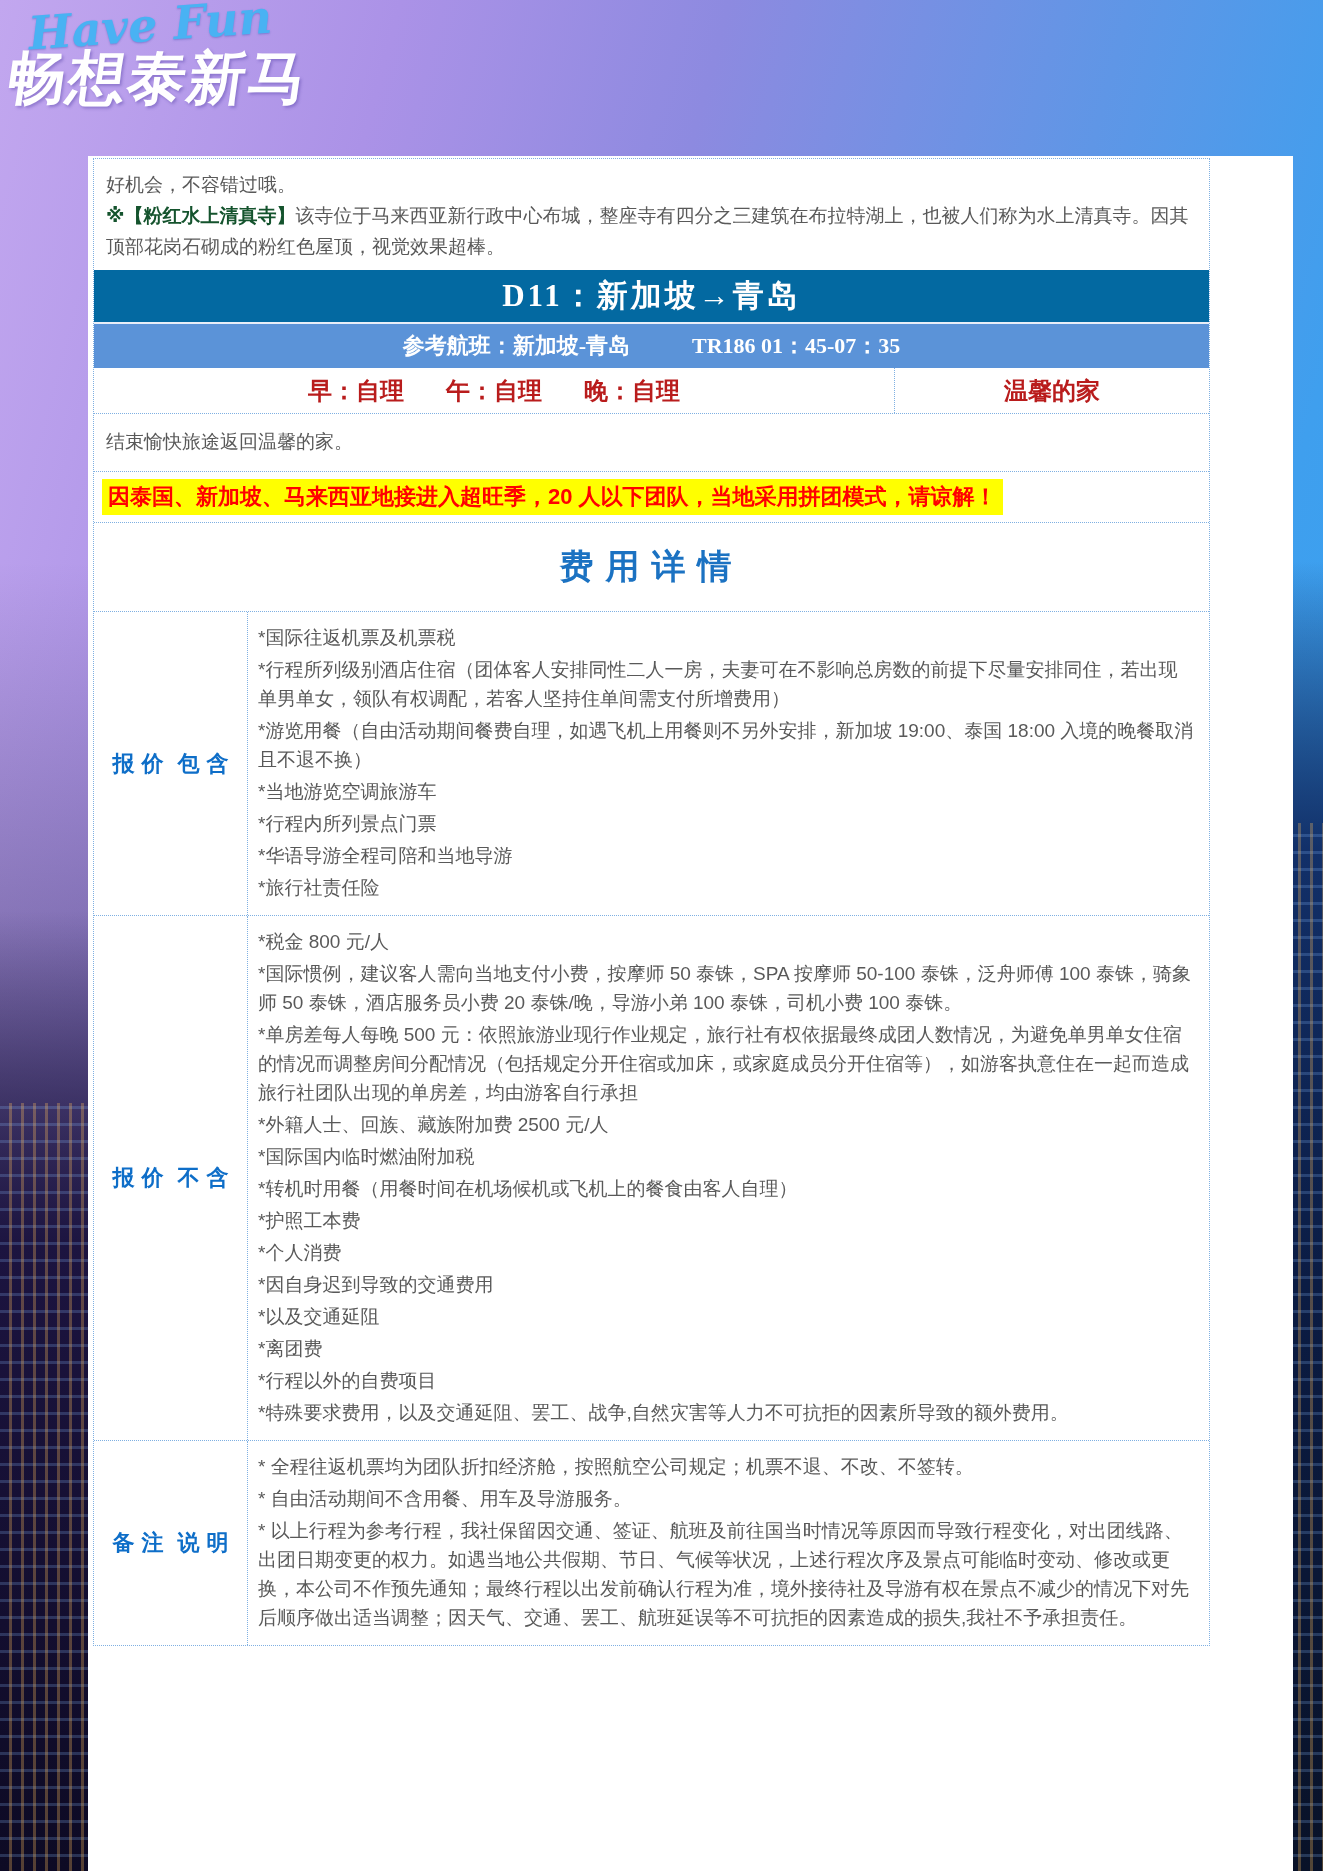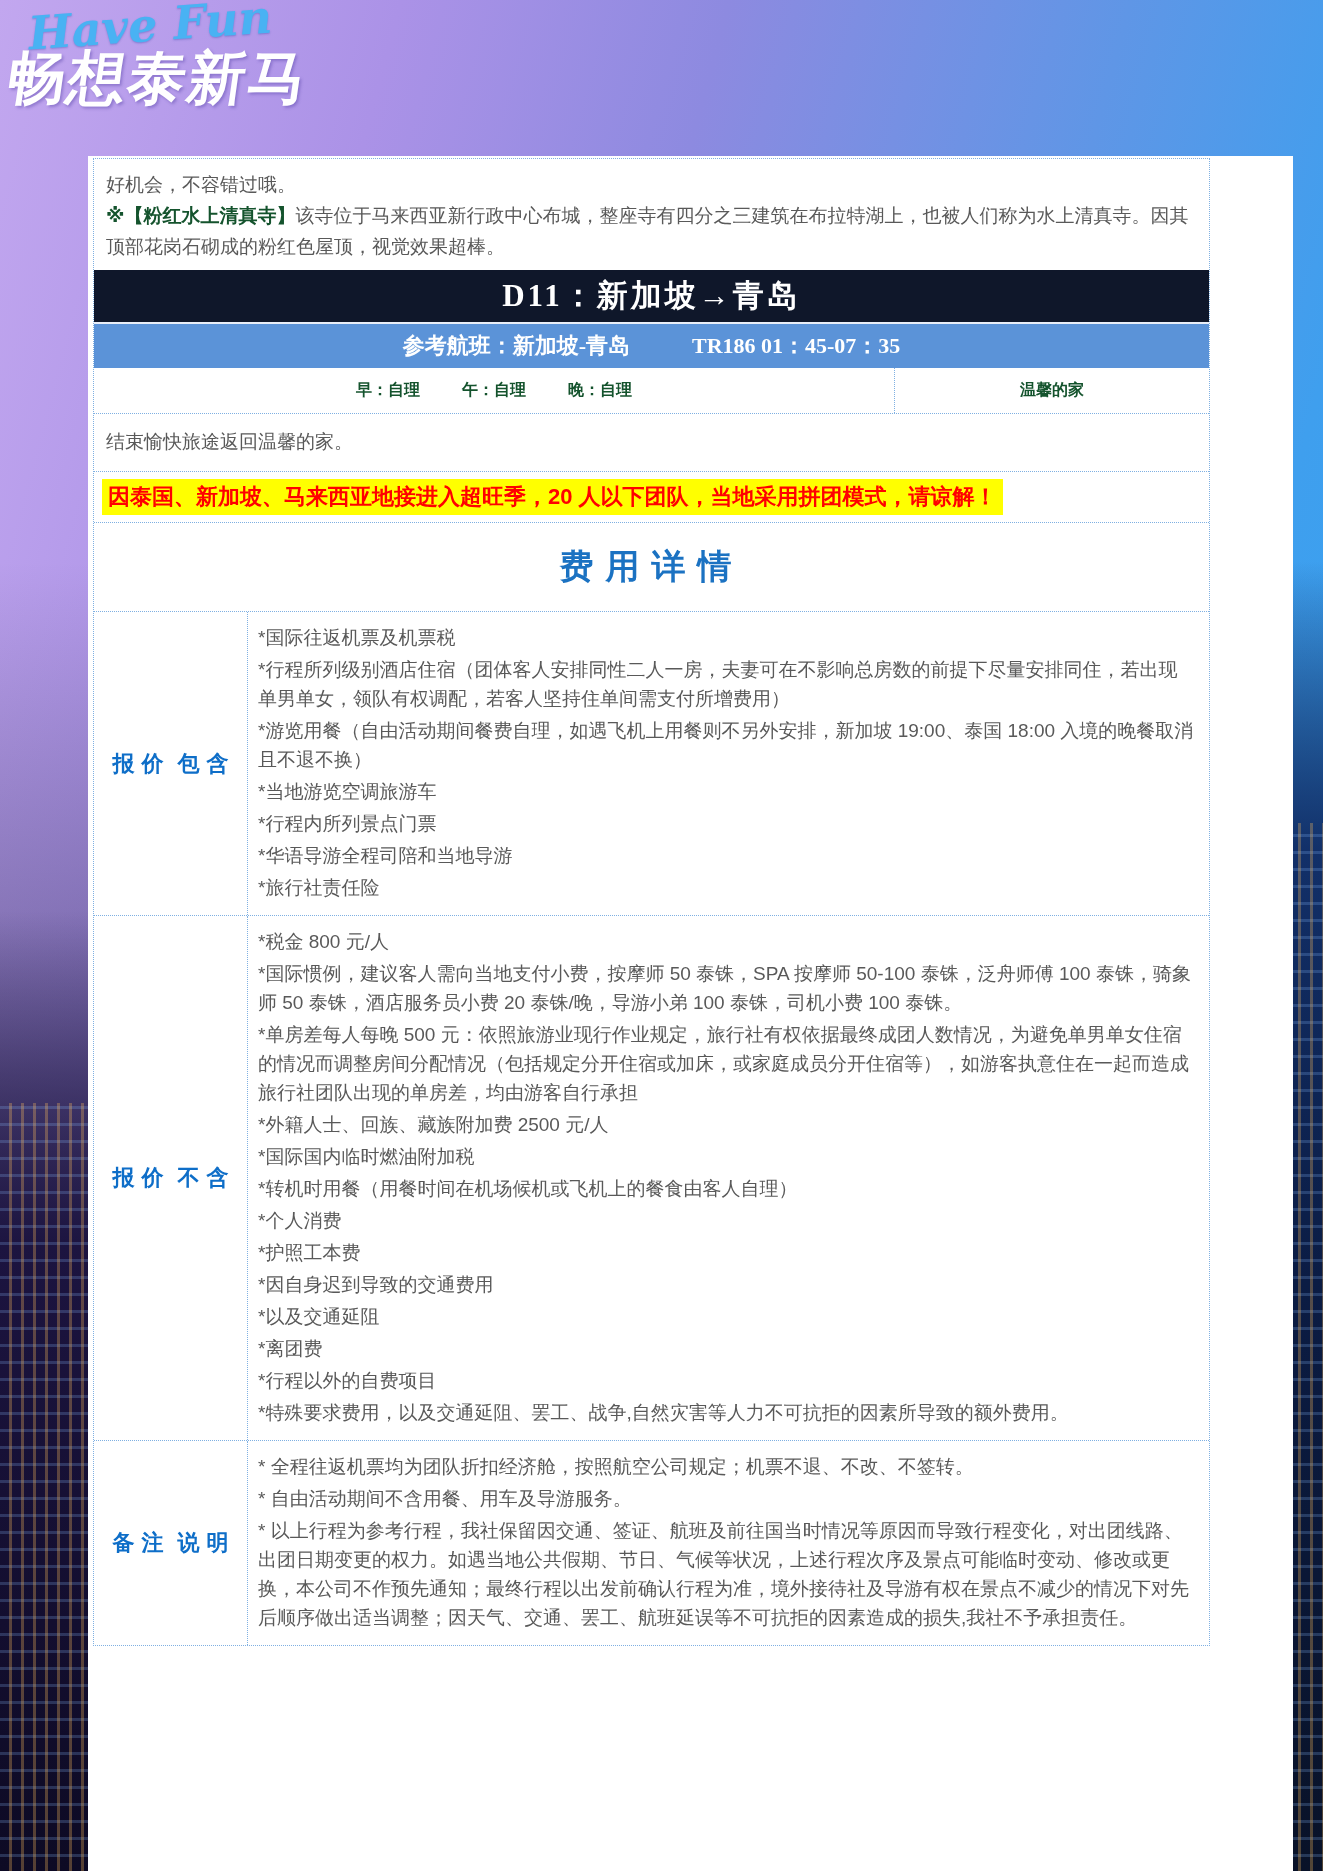--- a/index.html
+++ b/index.html
@@ -32,33 +32,33 @@
   
   .page{position:absolute;left:88px;top:156px;width:1205px;height:1715px;background:#ffffff;z-index:2;}
   .doc{position:absolute;left:5px;top:2px;width:1115px;border:1px dotted #7fb0e2;background:#fff;}
 
   .gray{color:#595959;}
   .row-b{border-bottom:1px dotted #7fb0e2;}
 
   .intro{padding:10px 12px 8px 12px;font-size:19px;line-height:31px;}
   .intro .bold{color:#14532d;font-weight:bold;}
 
-  .d11-bar{height:52px;line-height:52px;text-align:center;background:#0f172a;color:#fff;
+  .d11-bar{height:52px;line-height:52px;text-align:center;background:#0369a1;color:#fff;
     font-size:31px;font-weight:bold;letter-spacing:3px;
     font-family:"Liberation Serif","DejaVu Serif",serif;}
   .flight-bar{height:44px;line-height:44px;text-align:center;background:#5b93d8;color:#fff;
     font-size:22px;font-weight:bold;border-top:2px solid #e8eef8;
     font-family:"Liberation Serif","DejaVu Serif",serif;}
   .flight-code{margin-left:62px;}
 
   .meal-row{display:flex;height:45px;}
   .meal-cell{width:800px;display:flex;align-items:center;justify-content:center;gap:42px;
     border-right:1px dotted #7fb0e2;}
   .stay-cell{flex:1;display:flex;align-items:center;justify-content:center;}
-  .meal-row span{color:#14532d;font-weight:bold;font-size:16px;
+  .meal-row span{color:#b91c1c;font-weight:bold;font-size:24px;
     font-family:"Liberation Serif","DejaVu Serif",serif;}
 
   .note-row{padding:15px 12px 16px 12px;font-size:19px;}
 
   .warning-row{padding:7px 8px;}
   .warning-row span{display:inline-block;background:#ffff00;color:#ff0000;font-weight:bold;
     font-size:22px;line-height:32px;padding:2px 6px;}
 
   .title-row{height:88px;display:flex;align-items:center;justify-content:center;}
   .fees-title{color:#1b72c2;font-size:34px;font-weight:bold;letter-spacing:12px;
@@ -147,22 +147,22 @@
             <div>不含</div>
           </div>
         <div class="fee-body gray">
 
         <p>*税金 800 元/人</p>
             <p>*国际惯例，建议客人需向当地支付小费，按摩师 50 泰铢，SPA 按摩师 50-100 泰铢，泛舟师傅 100 泰铢，骑象师 50 泰铢，酒店服务员小费 20 泰铢/晚，导游小弟 100 泰铢，司机小费 100 泰铢。</p>
             <p>*单房差每人每晚 500 元：依照旅游业现行作业规定，旅行社有权依据最终成团人数情况，为避免单男单女住宿的情况而调整房间分配情况（包括规定分开住宿或加床，或家庭成员分开住宿等），如游客执意住在一起而造成旅行社团队出现的单房差，均由游客自行承担</p>
             <p>*外籍人士、回族、藏族附加费 2500 元/人</p>
             <p>*国际国内临时燃油附加税</p>
             <p>*转机时用餐（用餐时间在机场候机或飞机上的餐食由客人自理）</p>
+            <p>*护照工本费</p>
             <p>*个人消费</p>
-            <p>*护照工本费</p>
             <p>*因自身迟到导致的交通费用</p>
             <p>*以及交通延阻</p>
             <p>*离团费</p>
             <p>*行程以外的自费项目</p>
             <p>*特殊要求费用，以及交通延阻、罢工、战争,自然灾害等人力不可抗拒的因素所导致的额外费用。</p>
           </div>
       </div>
 
       <div class="fee-row">
         <div class="fee-label">

